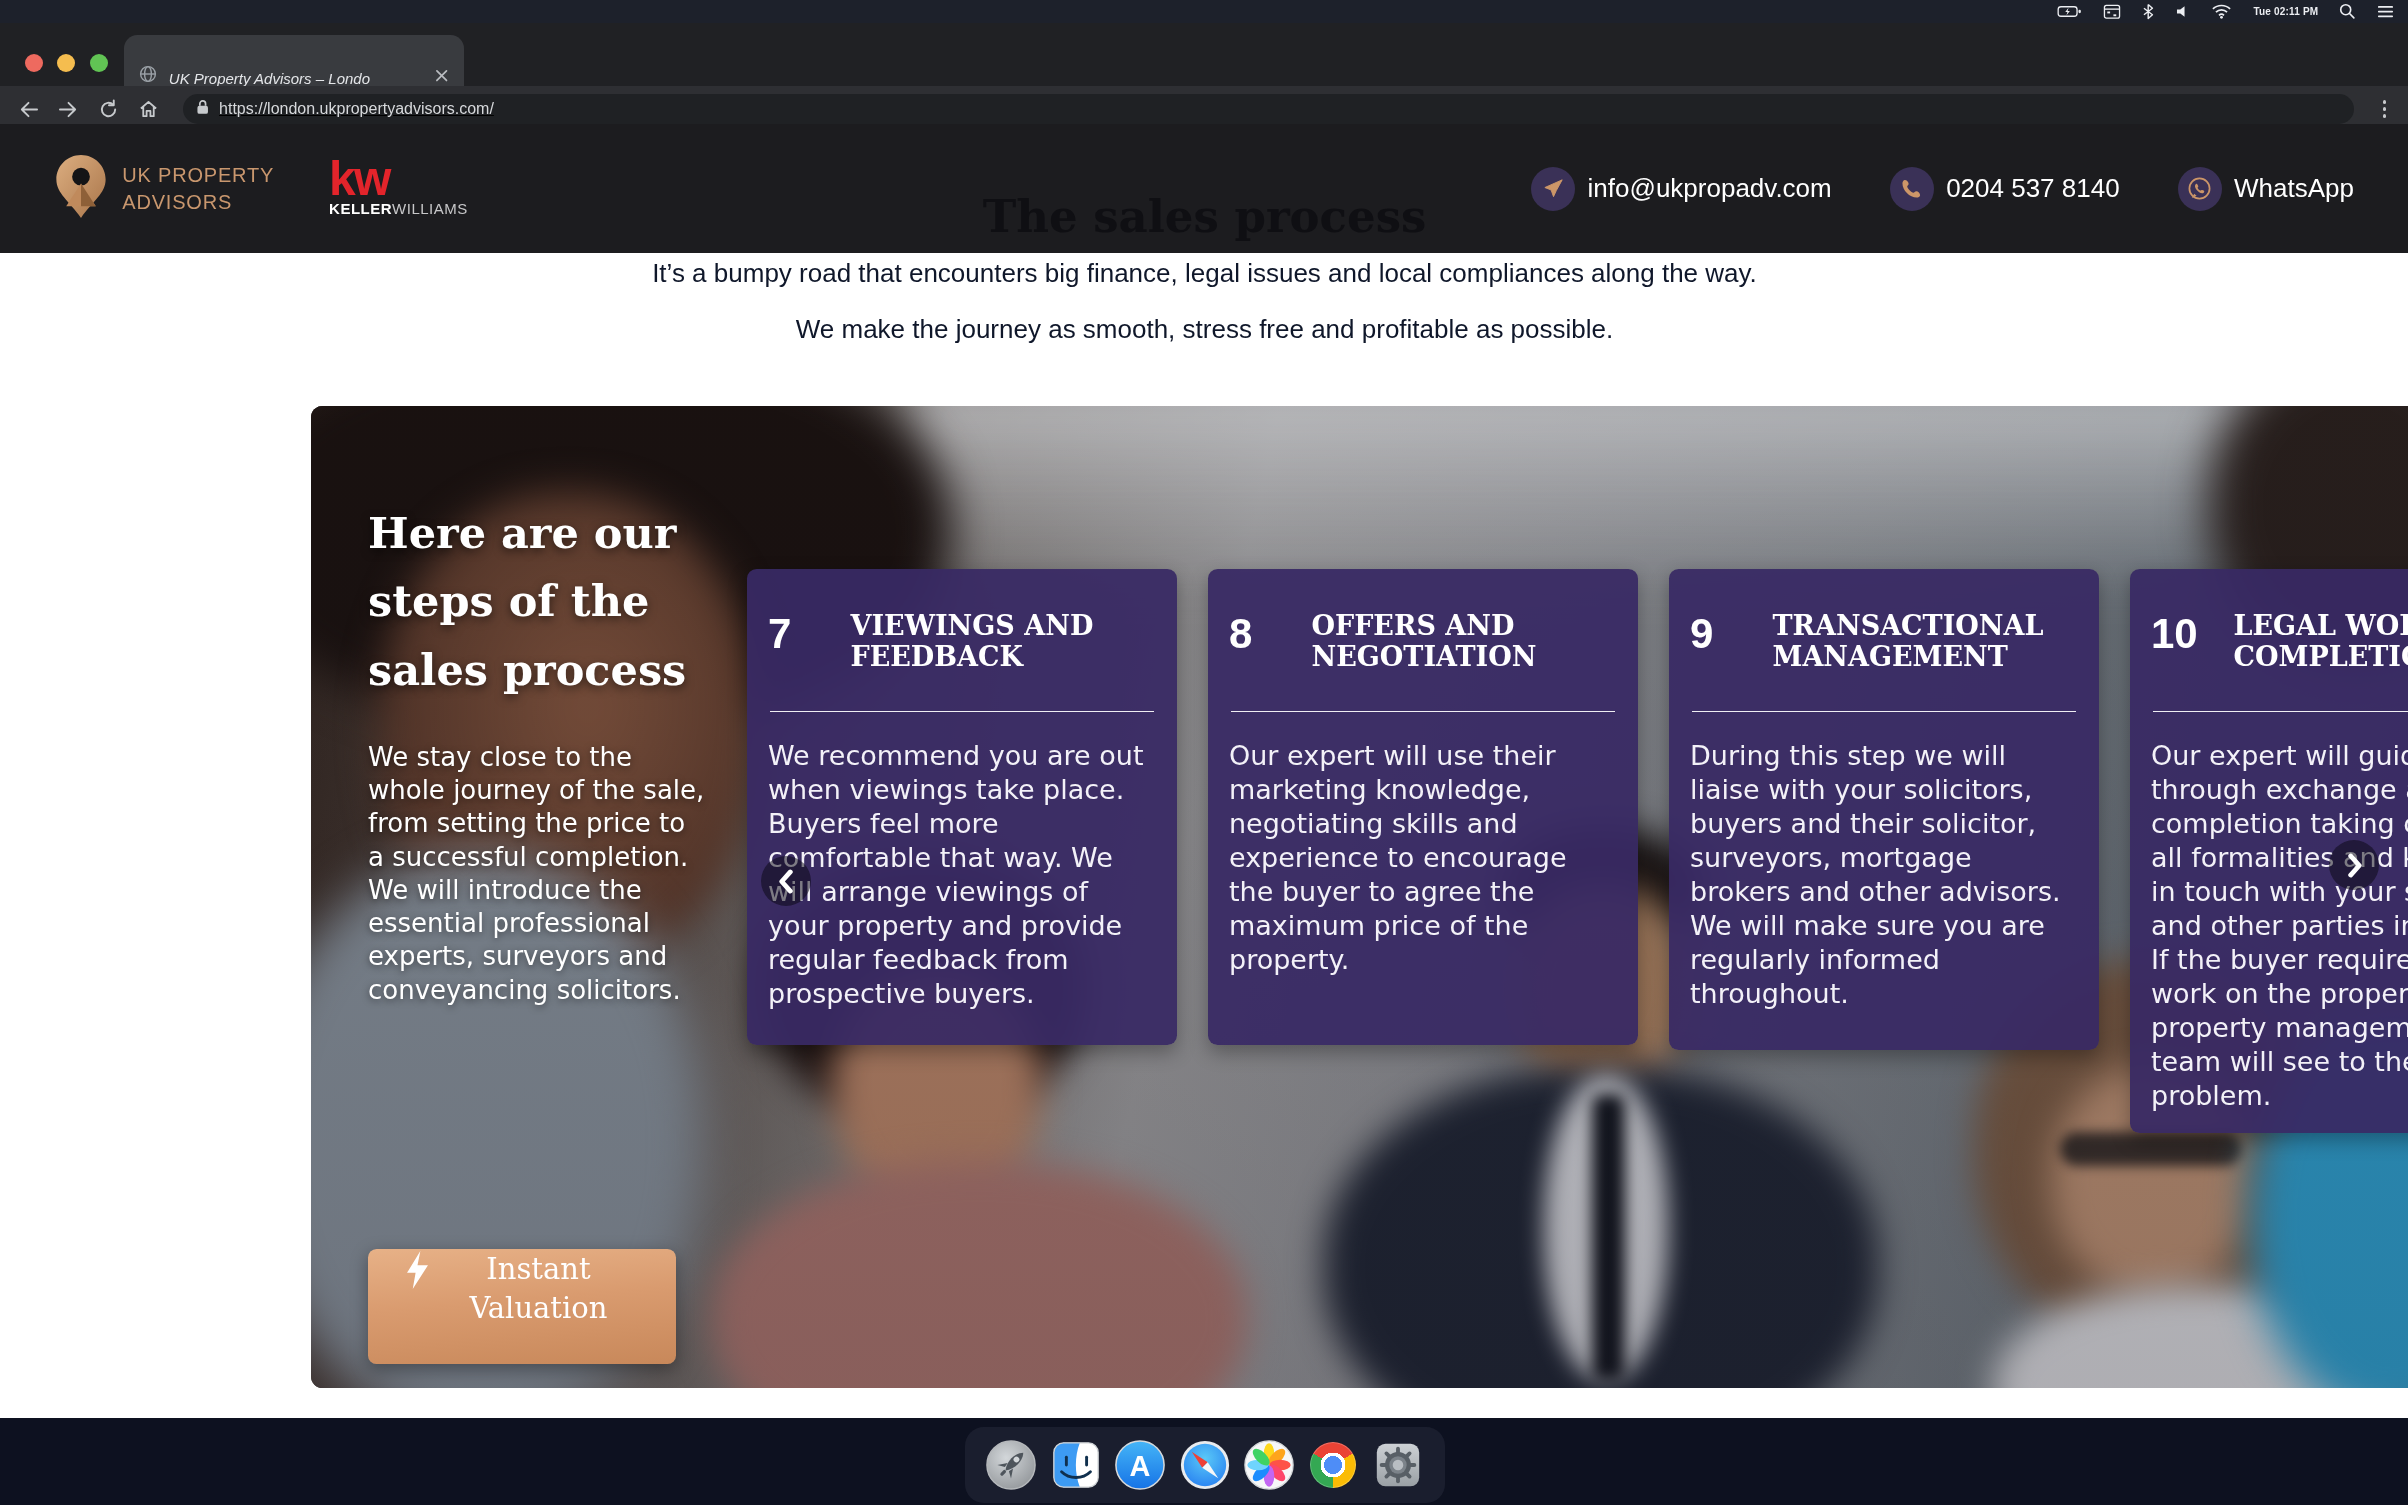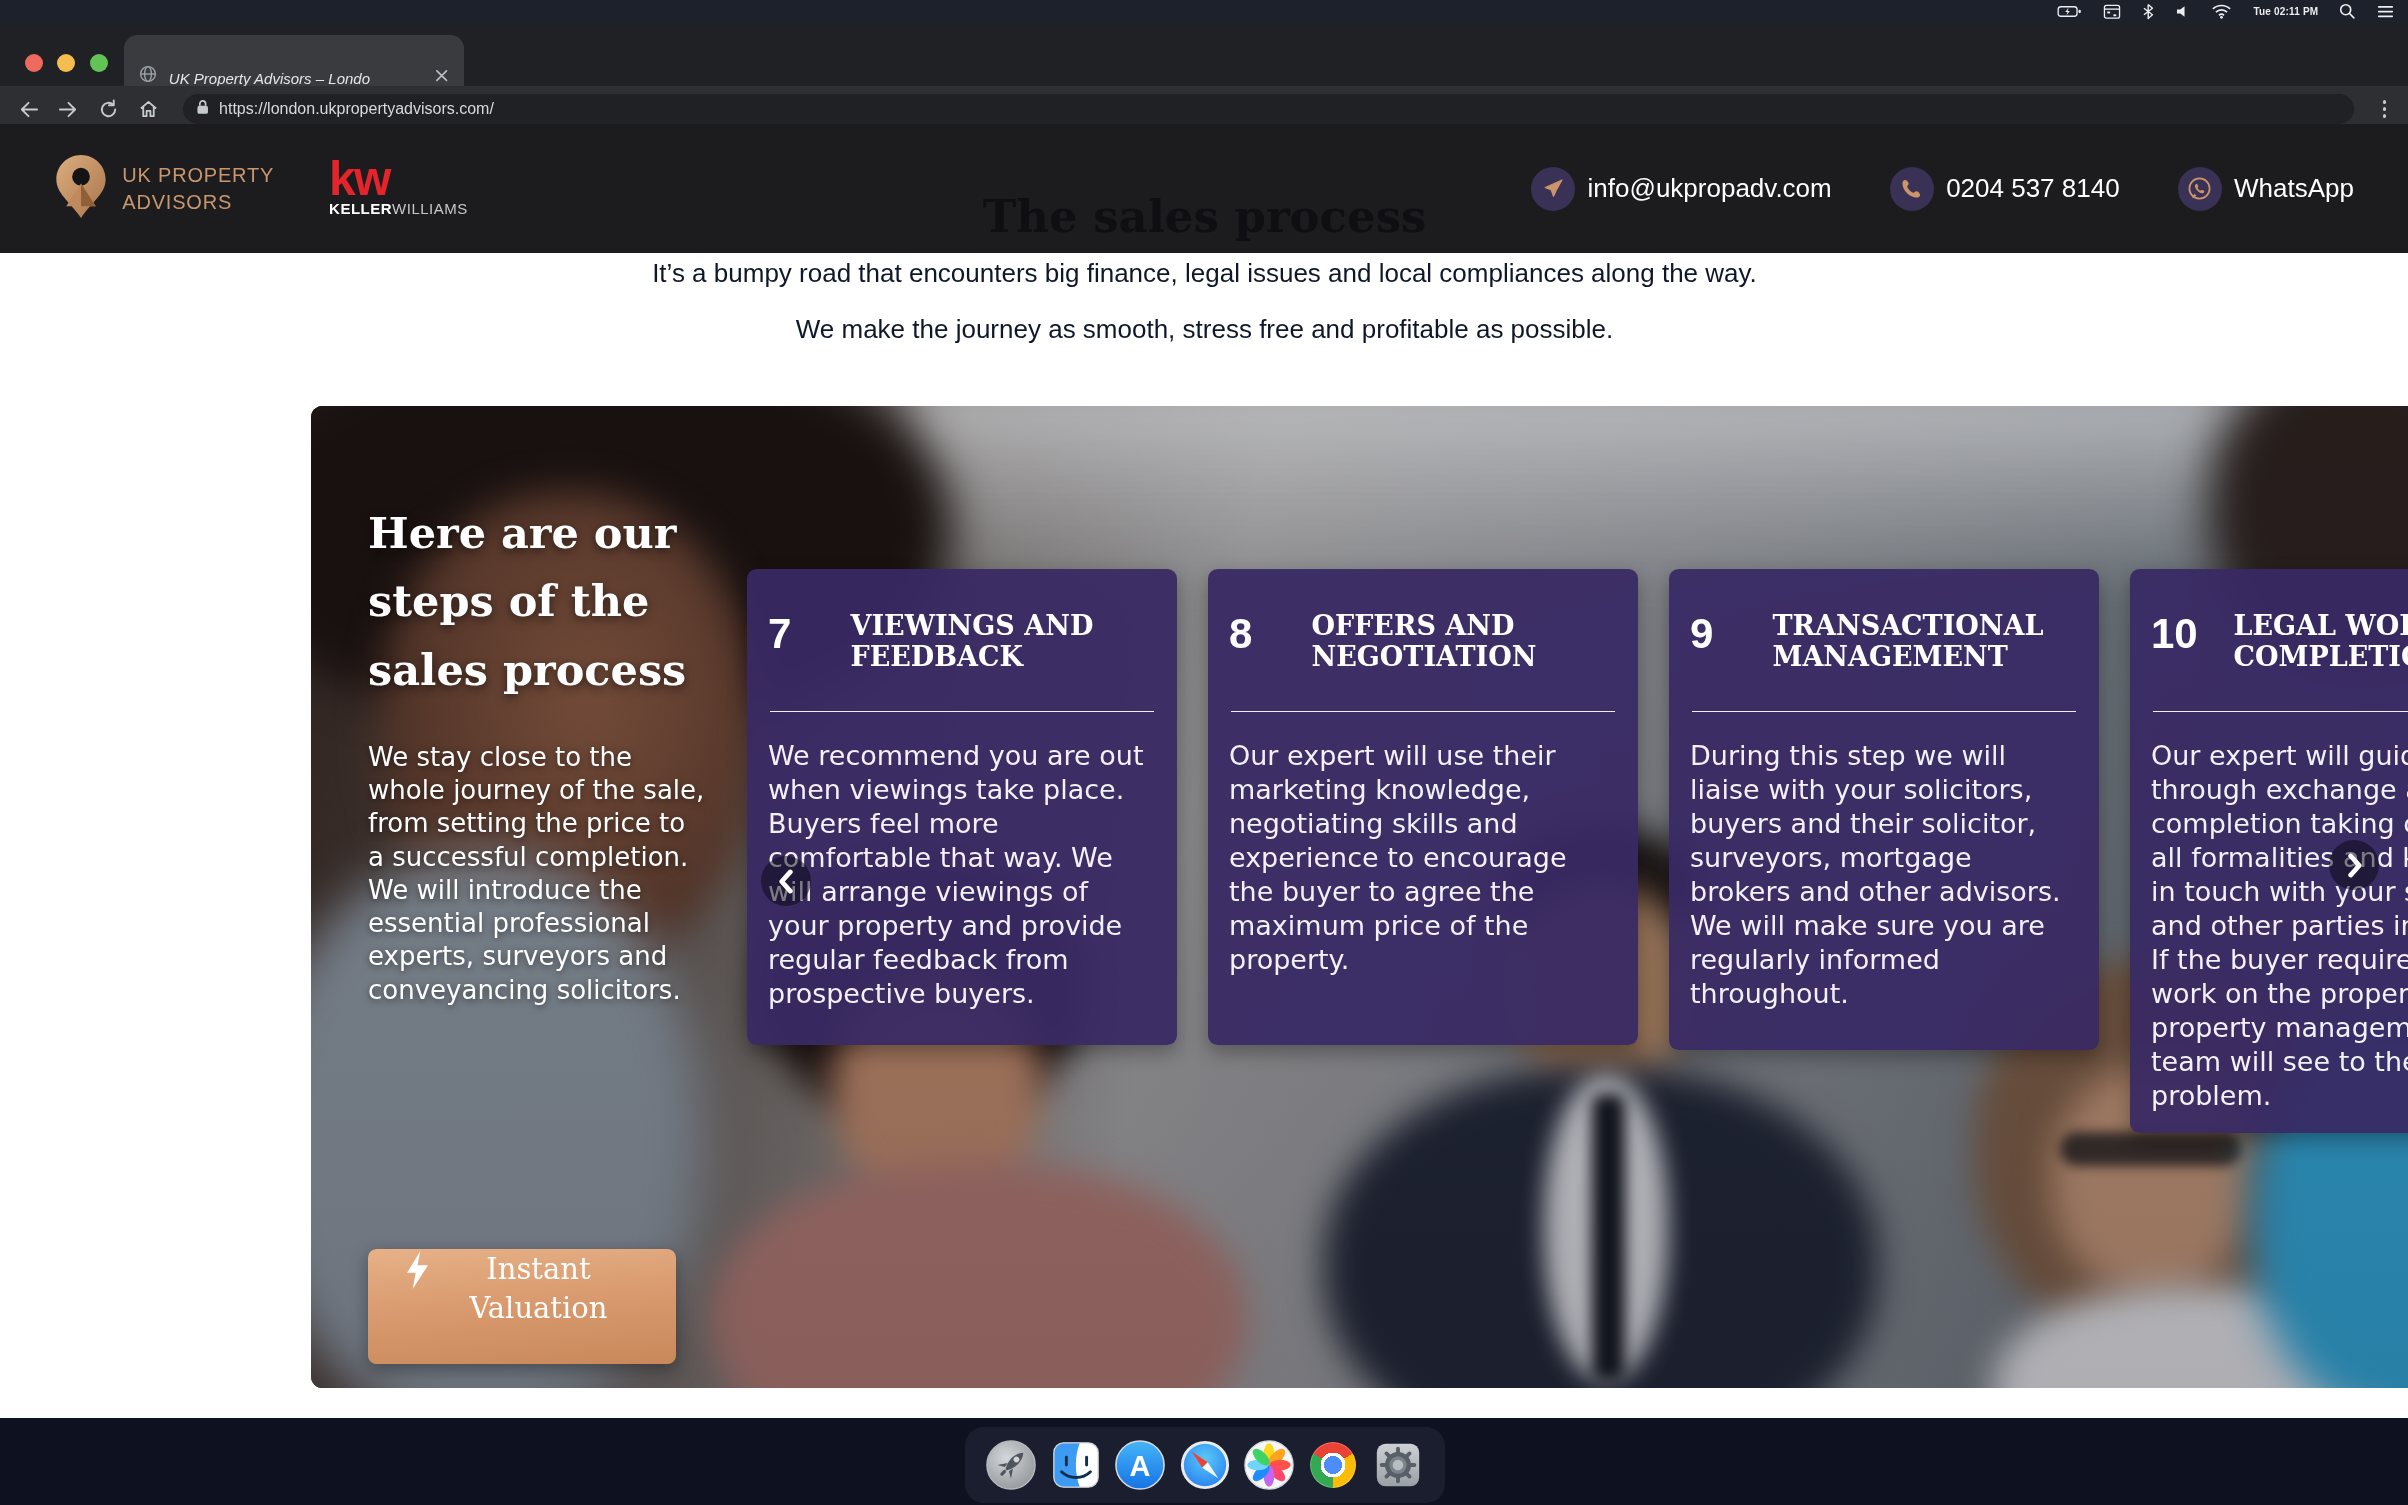--- a/index.html
+++ b/index.html
@@ -17,21 +17,21 @@
 
   
   .tabbar{position:absolute;left:0;top:23px;width:2409px;height:63px;background:#202124;}
   .lights{position:absolute;left:25px;top:31px;display:flex;gap:14.3px;}
   .light{width:18px;height:18px;border-radius:50%;}
   .light.red{background:#ee6a5f;} .light.yellow{background:#f5bd4f;} .light.green{background:#61c454;}
   .tab{position:absolute;left:124px;top:11.5px;width:340px;height:52px;background:#393b3f;border-radius:13.4px 13.4px 0 0;display:flex;align-items:flex-end;padding:0 15.3px;box-sizing:border-box;gap:11.5px;font-style:italic;}
   .tab-title{color:#e4e6e9;font-size:15px;white-space:nowrap;overflow:hidden;flex:1;-webkit-mask-image:linear-gradient(90deg,#000 82%,transparent);mask-image:linear-gradient(90deg,#000 82%,transparent);}
 
   
-  .toolbar{position:absolute;left:0;top:86px;width:2409px;height:46px;background:#2e2f33;display:flex;align-items:center;padding:0 17px;box-sizing:border-box;gap:17px;}
+  .toolbar{position:absolute;left:0;top:86px;width:2409px;height:46px;background:#2e2f33;display:flex;align-items:center;padding:0 17px;box-sizing:border-box;gap:17px;text-decoration:underline;}
   .navic{width:23px;height:23px;display:flex;align-items:center;justify-content:center;}
   .urlpill{flex:1;height:30px;background:#1f2124;border-radius:15.3px;display:flex;align-items:center;padding:0 13.4px;gap:9.6px;margin:0 5.7px;}
   .url{color:#d7d9dc;font-size:16px;white-space:nowrap;}
   .kebab{display:flex;flex-direction:column;gap:3.3px;padding:0 5.7px;}
   .kebab i{width:3.8px;height:3.8px;border-radius:50%;background:#c8cacd;display:block;}
 
   
   .webview{position:absolute;left:0;top:124px;width:2409px;height:1294px;background:#ffffff;overflow:hidden;}
 
   .site-header{position:absolute;left:0;top:0;width:2409px;height:129px;background:#1c1c1f;display:flex;align-items:center;padding:0 55px;box-sizing:border-box;}

